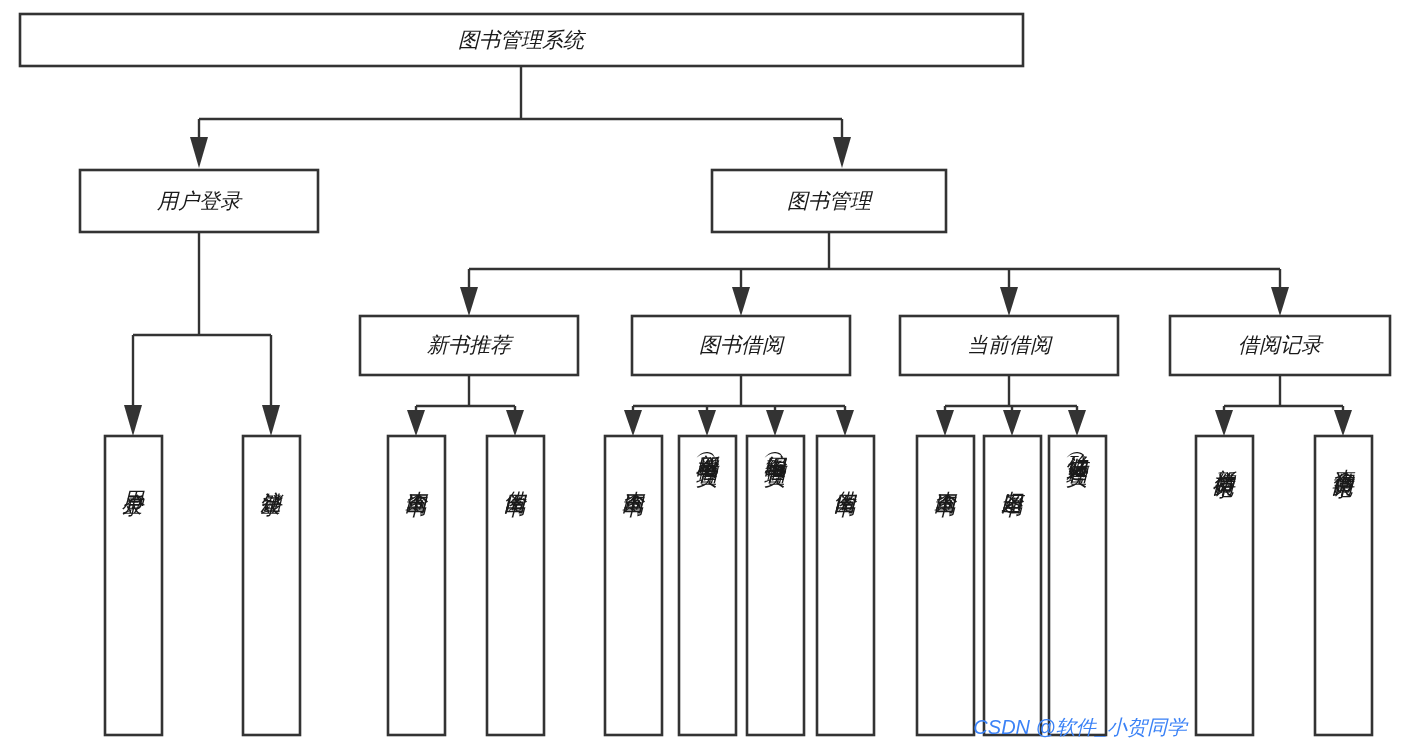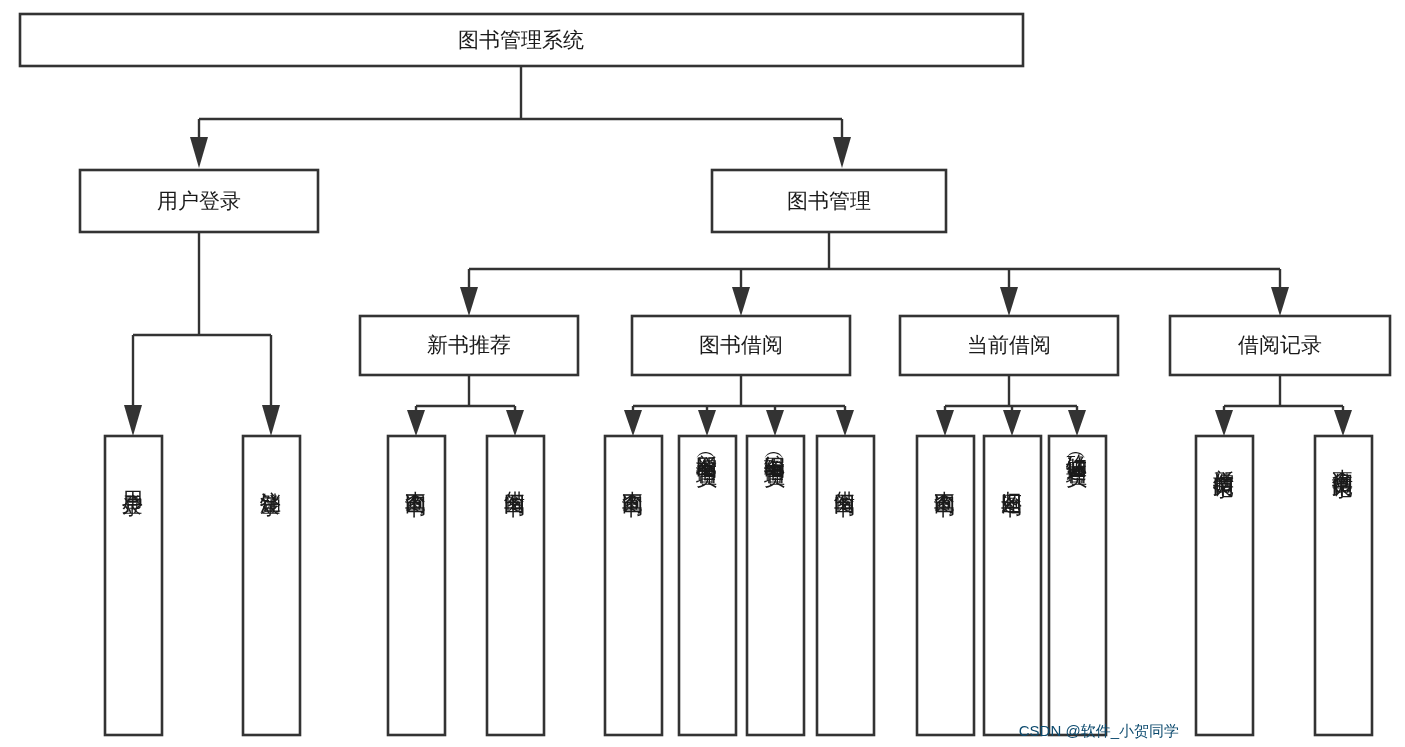--- a/index.html
+++ b/index.html
@@ -13,20 +13,21 @@
     font-family: "Liberation Sans", "DejaVu Sans", sans-serif;
     overflow: hidden;
     position: relative;
   }
   #diagram-root {
     position: absolute;
     left: 0;
     top: 0;
     width: 1187px;
     height: 747px;
+    font-style: italic;
   }
   svg.tree {
     display: block;
     width: 1405px;
     height: 747px;
   }
   .node-box {
     fill: #ffffff;
     stroke: #333333;
     stroke-width: 2.6;
@@ -50,25 +51,25 @@
     stroke: #333333;
     stroke-width: 2.4;
     fill: none;
   }
   .arrow-head {
     fill: #333333;
     stroke: none;
   }
   .watermark {
     position: absolute;
-    right: 8px;
+    right: 0;
     bottom: 6px;
     font-family: "Liberation Sans", "DejaVu Sans", sans-serif;
-    font-size: 15px;
-    color: #0c4a6e;
+    font-size: 20px;
+    color: #3b82f6;
     white-space: nowrap;
     pointer-events: none;
   }
 </style>
 </head>
 <body>
 
 <div id="diagram-root">
   <svg class="tree" viewBox="0 0 1405 747">
 

